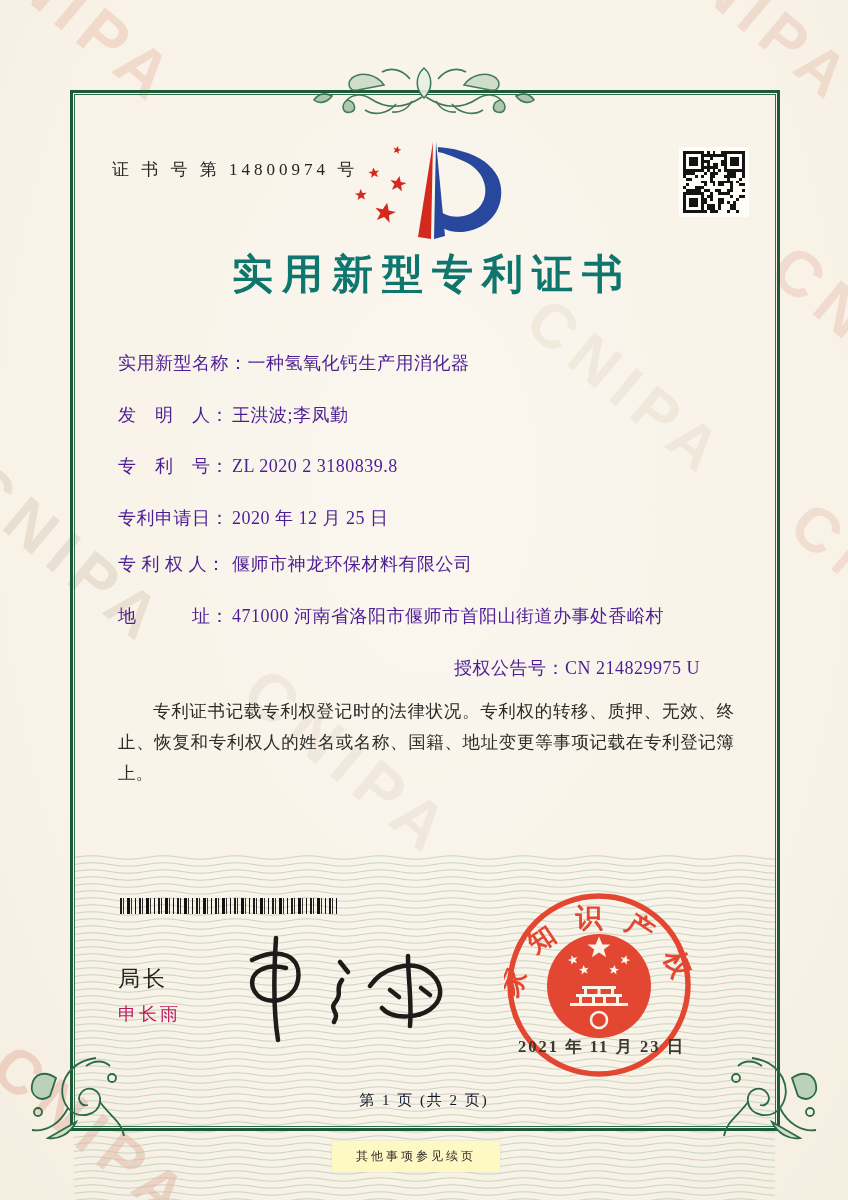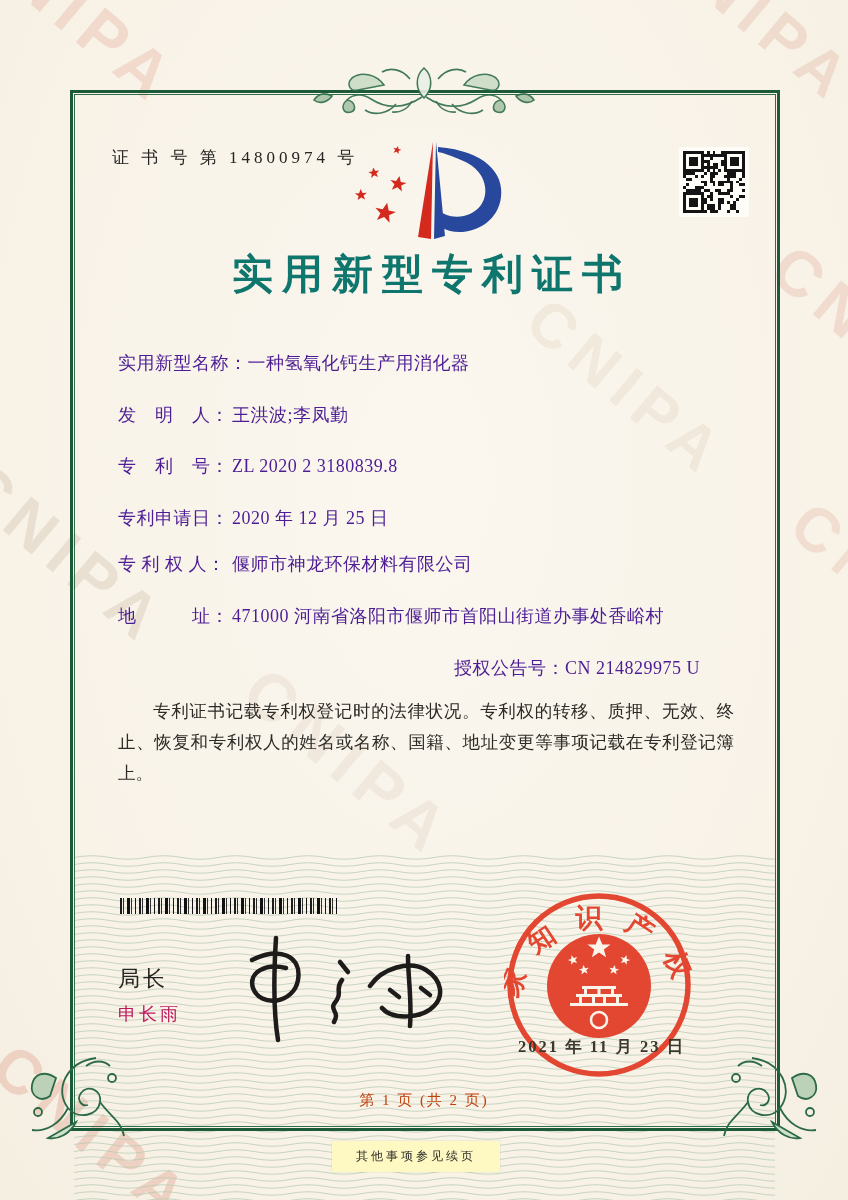--- a/index.html
+++ b/index.html
@@ -38,21 +38,21 @@
 
   
   .frame { left:70px; top:90px; width:710px; height:1041px; border:3px solid #1d5a3a; }
   .frame-inner { position:absolute; inset:1px; border:1px solid #2f6d49; }
   .ornament-top { left:292px; top:63px; width:264px; height:54px; }
   .corner { width:104px; height:104px; }
   .corner-bl { left:24px;  top:1050px; }
   .corner-br { left:720px; top:1050px; transform:scaleX(-1); }
 
   
-  .cert-no { left:112px; top:146px; font-size:17px; letter-spacing:4px; color:#262422; }
+  .cert-no { left:112px; top:158px; font-size:17px; letter-spacing:4px; color:#262422; }
   .logo { left:334px; top:136px; width:190px; height:116px; }
   .qr { left:679px; top:147px; width:70px; height:70px; background:#fffdf8; padding:4px; }
   .title { left:0; top:247px; width:848px; text-align:center; font-size:41px; font-weight:700;
            letter-spacing:9px; color:#0f766e;margin-left:8px; }
 
   
   .field { position:absolute; left:118px; font-size:18px; color:#4c1d95; white-space:nowrap; letter-spacing:.5px; }
   .field .lbl { display:inline-block; min-width:114px; }
   .f0 { top:351px; } .f1 { top:403px; } .f2 { top:454px; }
   .f3 { top:506px; } .f4 { top:552px; } .f5 { top:604px; }
@@ -73,21 +73,21 @@
   
   .role { left:118px; top:964px;  font-size:22px; letter-spacing:3px; color:#262421; }
   .name { left:118px; top:1002px; font-size:18px; letter-spacing:3px; color:#be185d; }
   .signature { left:222px; top:928px; width:235px; height:118px; }
 
   
   .seal { left:504px; top:890px; width:190px; height:190px; }
   .seal-date { left:518px; top:1036px; font-size:16.5px; letter-spacing:2px; color:#3b382f; font-weight:600; }
 
   
-  .page-no { left:0; top:1091px; width:848px; text-align:center; font-size:15px; letter-spacing:2px; color:#c2410c; }
+  .page-no { left:0; top:1091px; width:848px; text-align:center; font-size:15px; letter-spacing:2px; color:#0f172a; }
   .note-box { left:332px; top:1141px; background:#fef9c3; padding:7px 24px; font-size:12px;
               letter-spacing:3px; color:#2e2c29; box-shadow:0 0 0 1px rgba(0,0,0,0.03); }
 </style>
 </head>
 <body>
 
 <div class="wm wm1">CNIPA</div>
 <div class="wm wm2">CNIPA</div>
 <div class="wm wm3">CNIPA</div>
 <div class="wm wm4">CNIPA</div>

